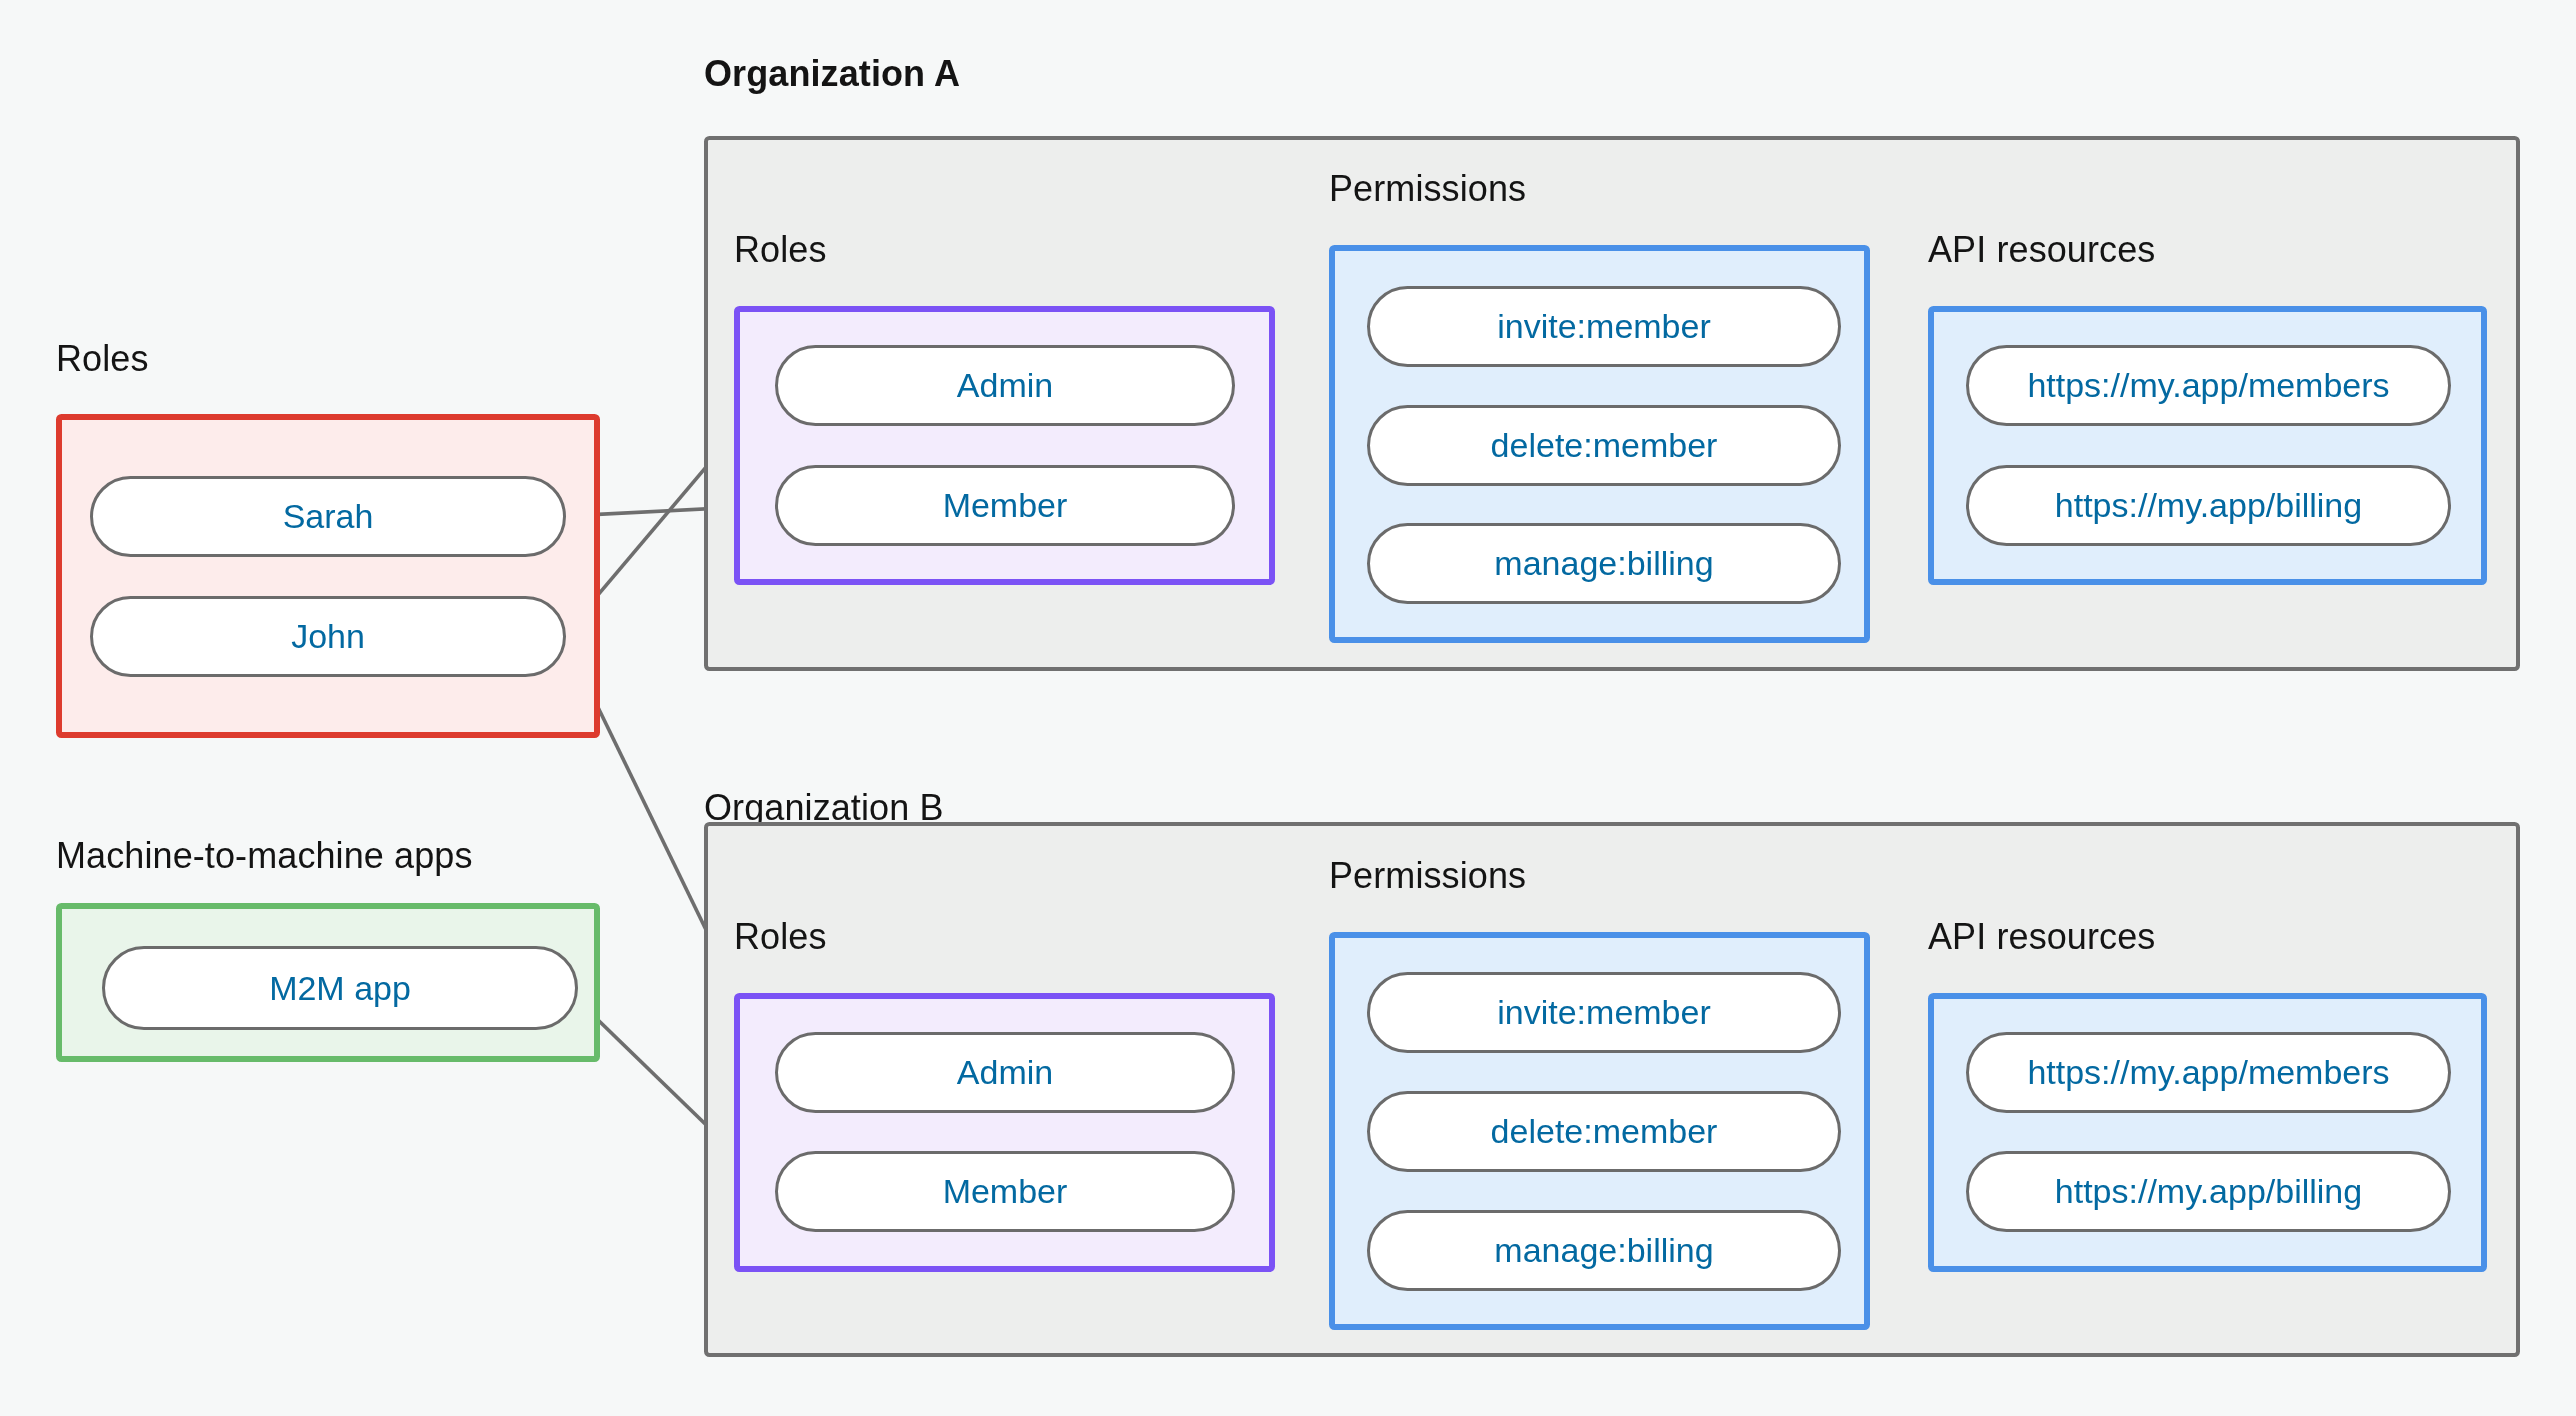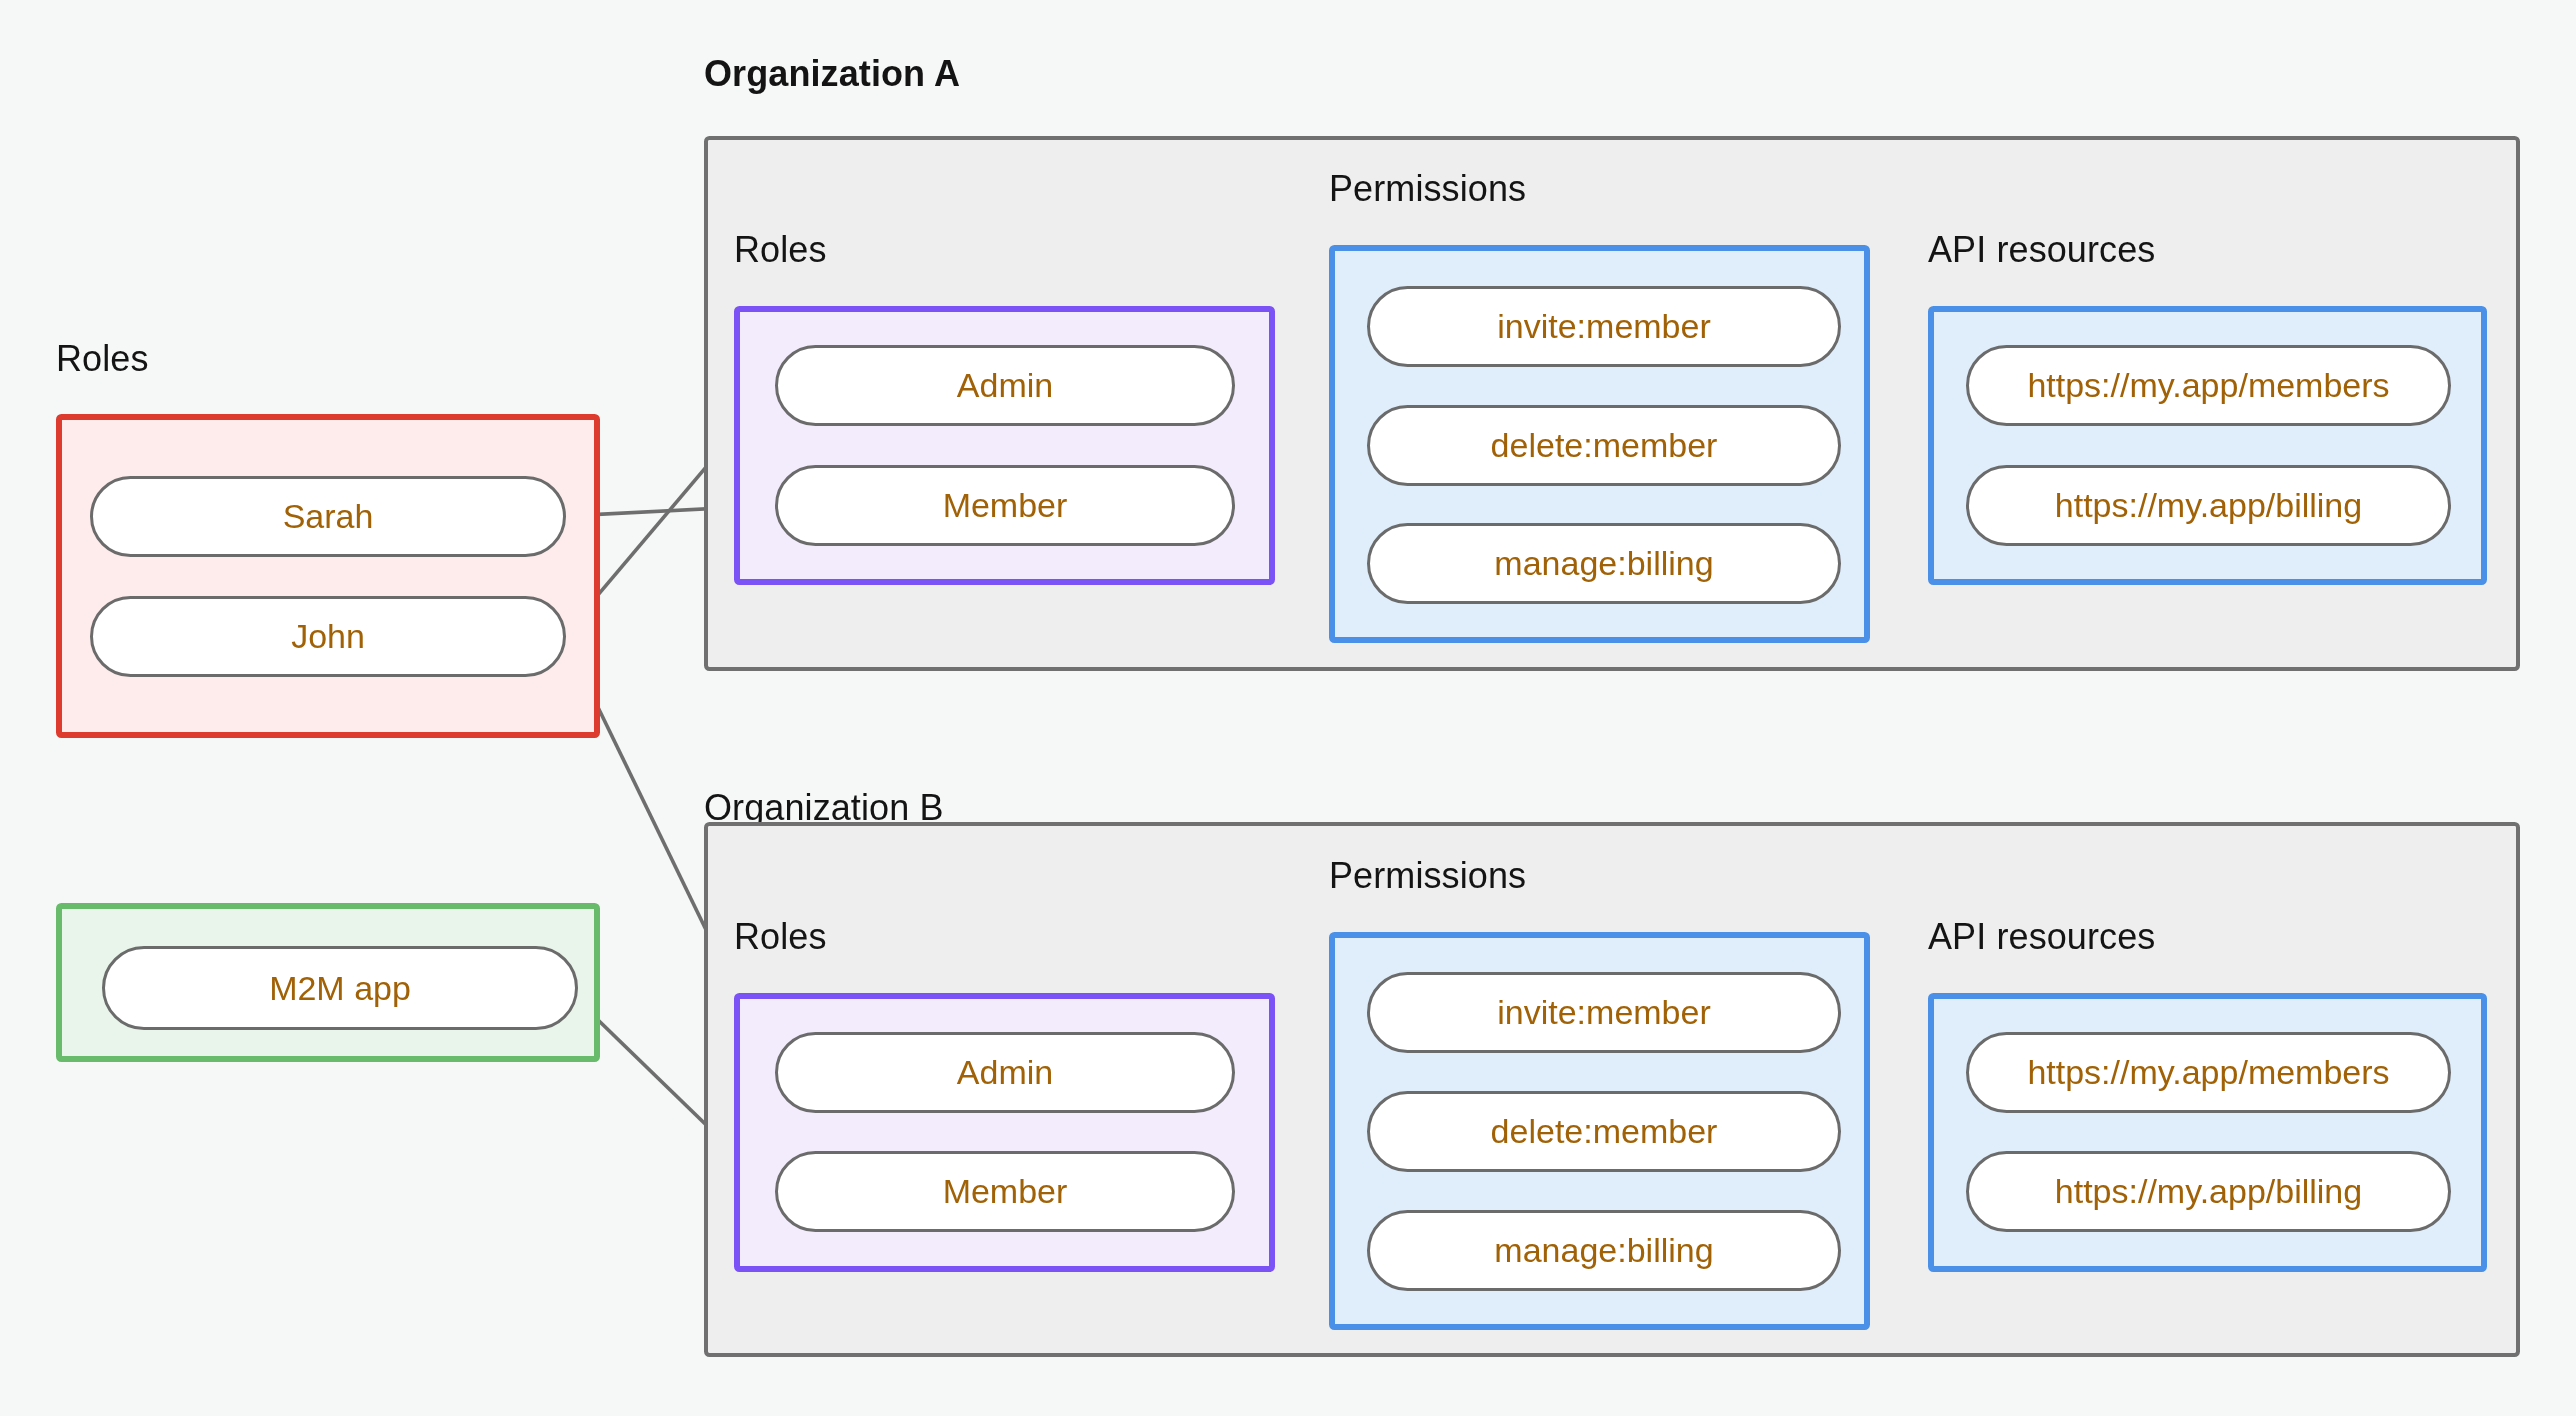--- a/index.html
+++ b/index.html
@@ -48,21 +48,21 @@
   .pill{
     position:absolute;
     box-sizing:border-box;
     background:#ffffff;
     border:3.6px solid #6b6b6b;
     border-radius:900px;
     display:flex;
     align-items:center;
     justify-content:center;
     font-size:34px;
-    color:#a16207;
+    color:#0369a1;
     white-space:nowrap;
   }
 
   
   #edges{position:absolute;left:0;top:0;width:2576px;height:1416px;pointer-events:none;}
   #edges line{stroke:#6e6e6e;stroke-width:4;}
   #edges circle{fill:#6e6e6e;}
 </style>
 </head>
 <body>
@@ -148,17 +148,18 @@
   <div class="caption" style="left:1928px;top:919px;">API resources</div>
   <div class="grp blue" style="left:1928px;top:993px;width:559px;height:279px;"></div>
   <div class="pill" style="left:1966px;top:1032px;width:485px;height:81px;">https://my.app/members</div>
   <div class="pill" style="left:1966px;top:1151px;width:485px;height:81px;">https://my.app/billing</div>
 
   <div class="caption" style="left:56px;top:341px;">Roles</div>
   <div class="grp red" style="left:56px;top:414px;width:544px;height:324px;"></div>
   <div class="pill" style="left:90px;top:476px;width:476px;height:81px;">Sarah</div>
   <div class="pill" style="left:90px;top:596px;width:476px;height:81px;">John</div>
 
+  <div class="caption" style="left:56px;top:838px;">Machine-to-machine apps</div>
   <div class="grp green" style="left:56px;top:903px;width:544px;height:159px;"></div>
   <div class="pill" style="left:102px;top:946px;width:476px;height:84px;">M2M app</div>
 
 </div>
 
 
 </body></html>

